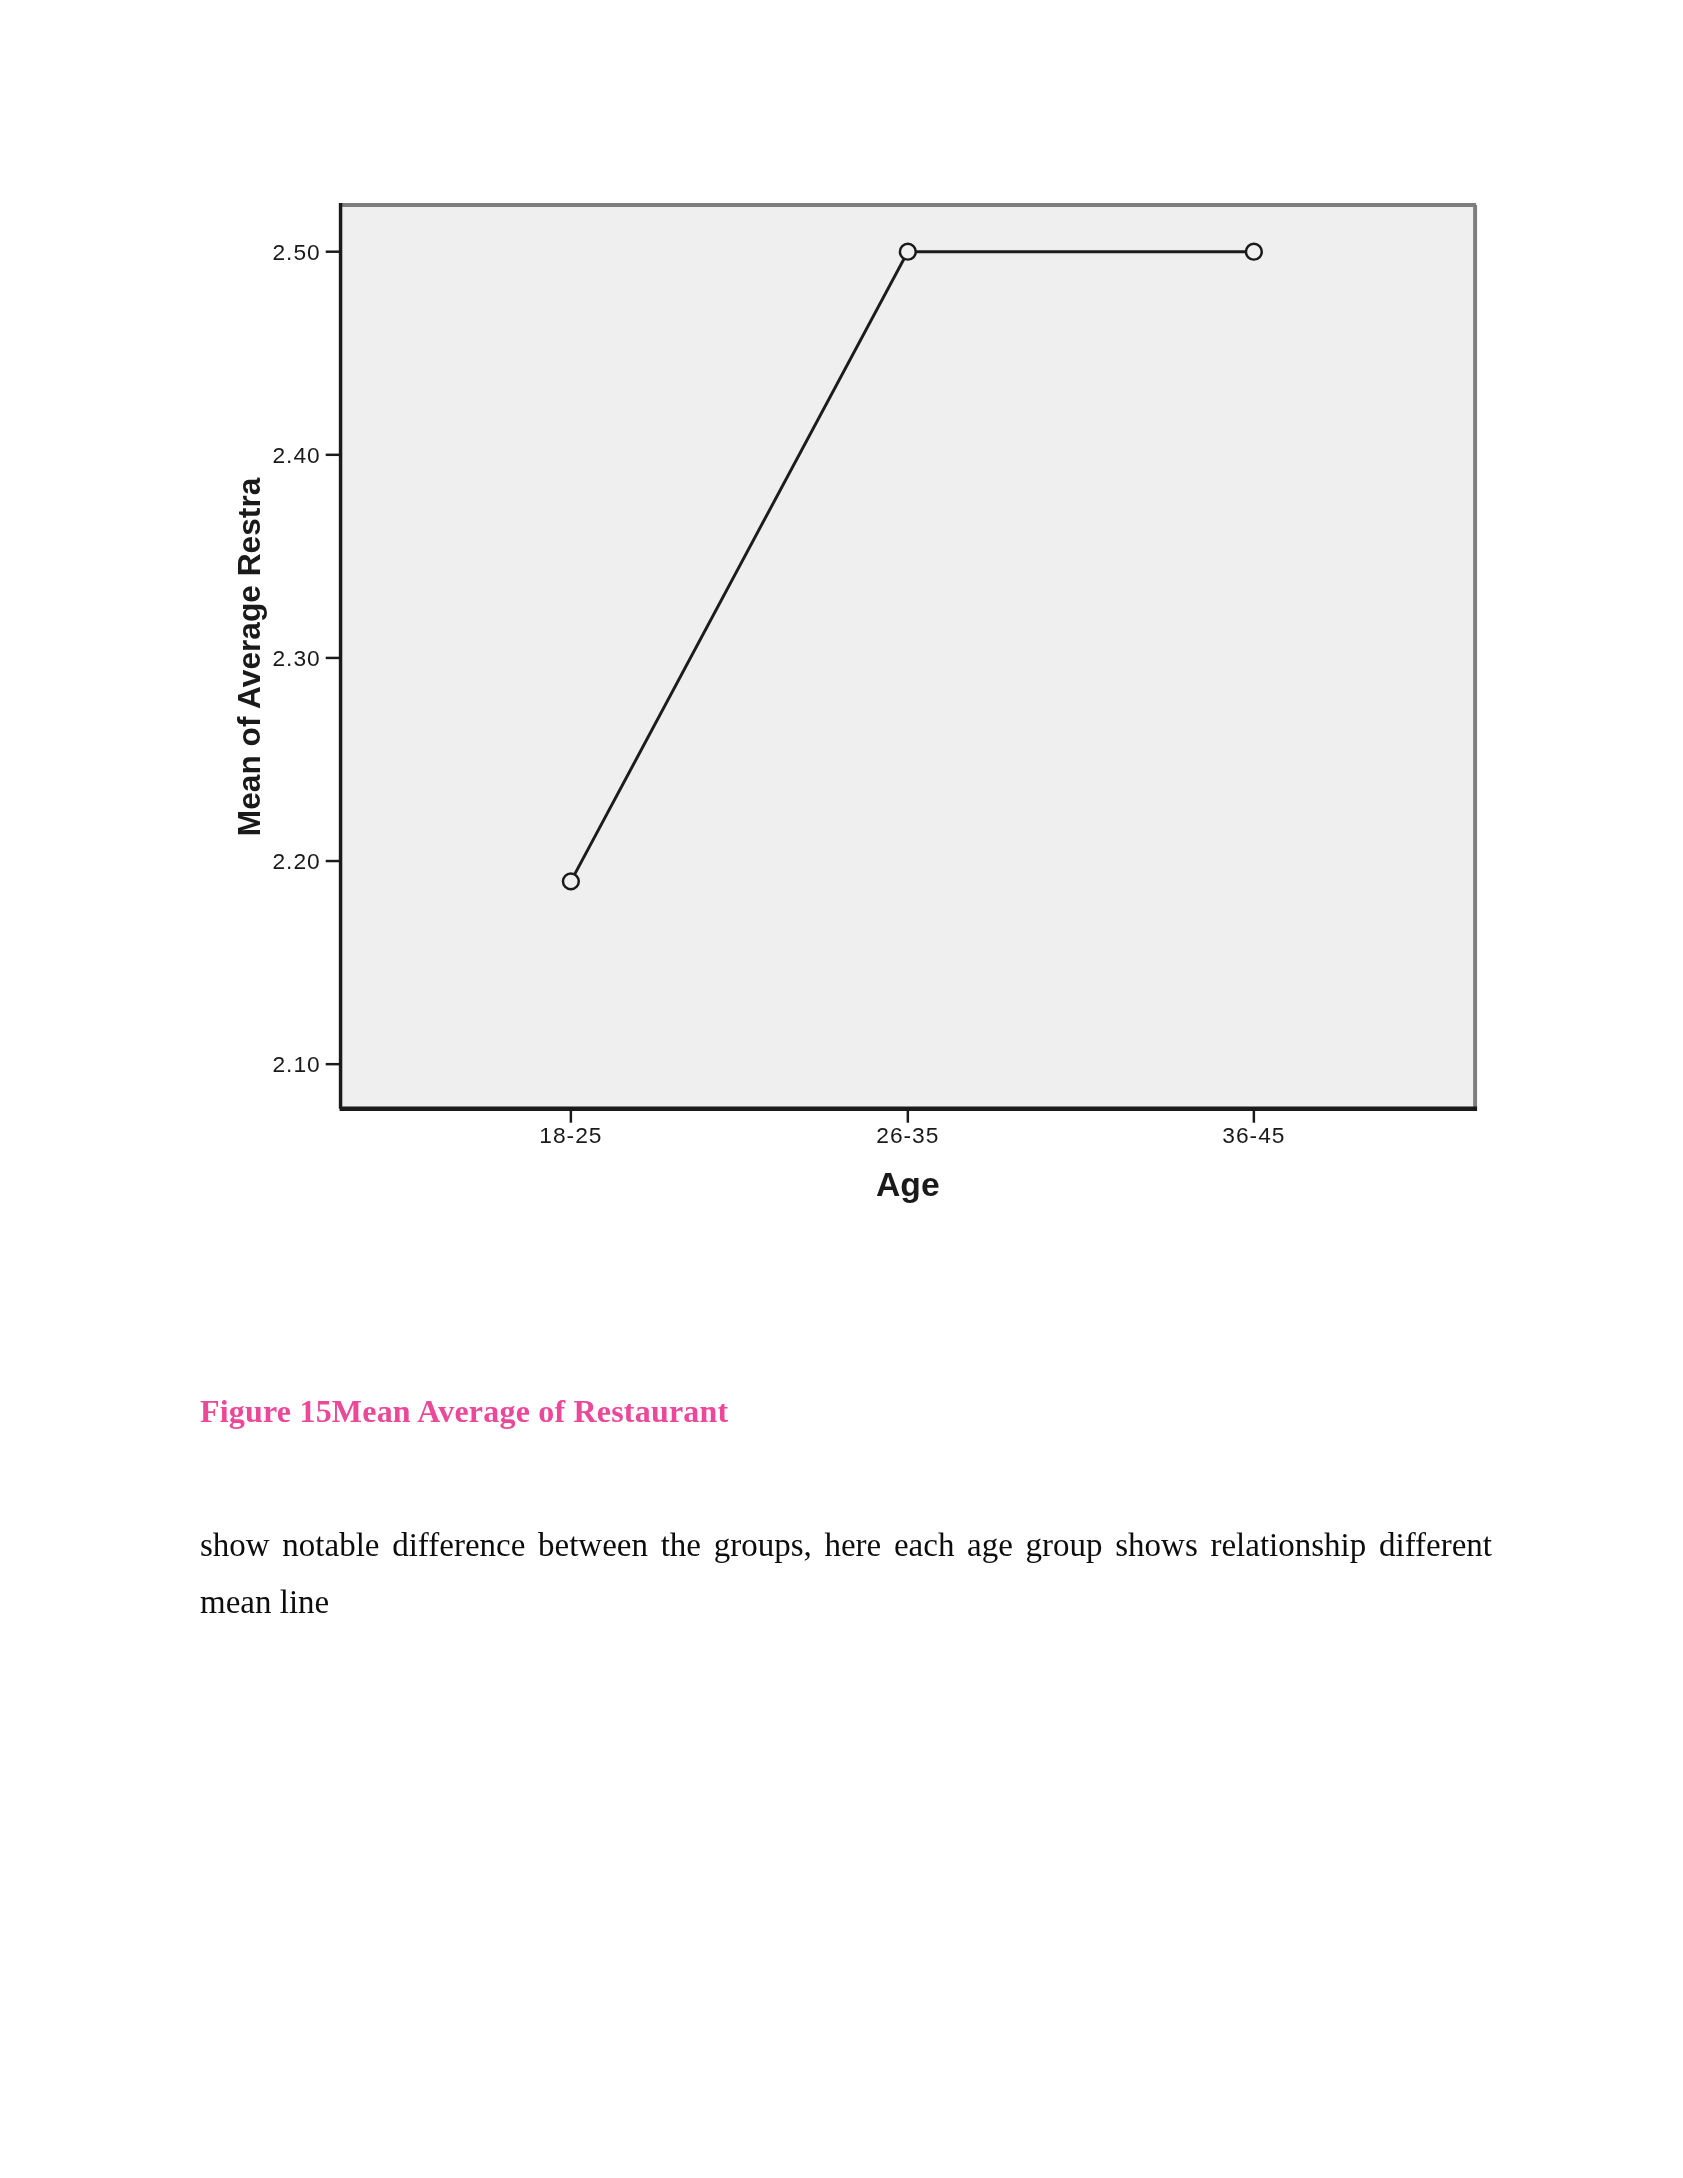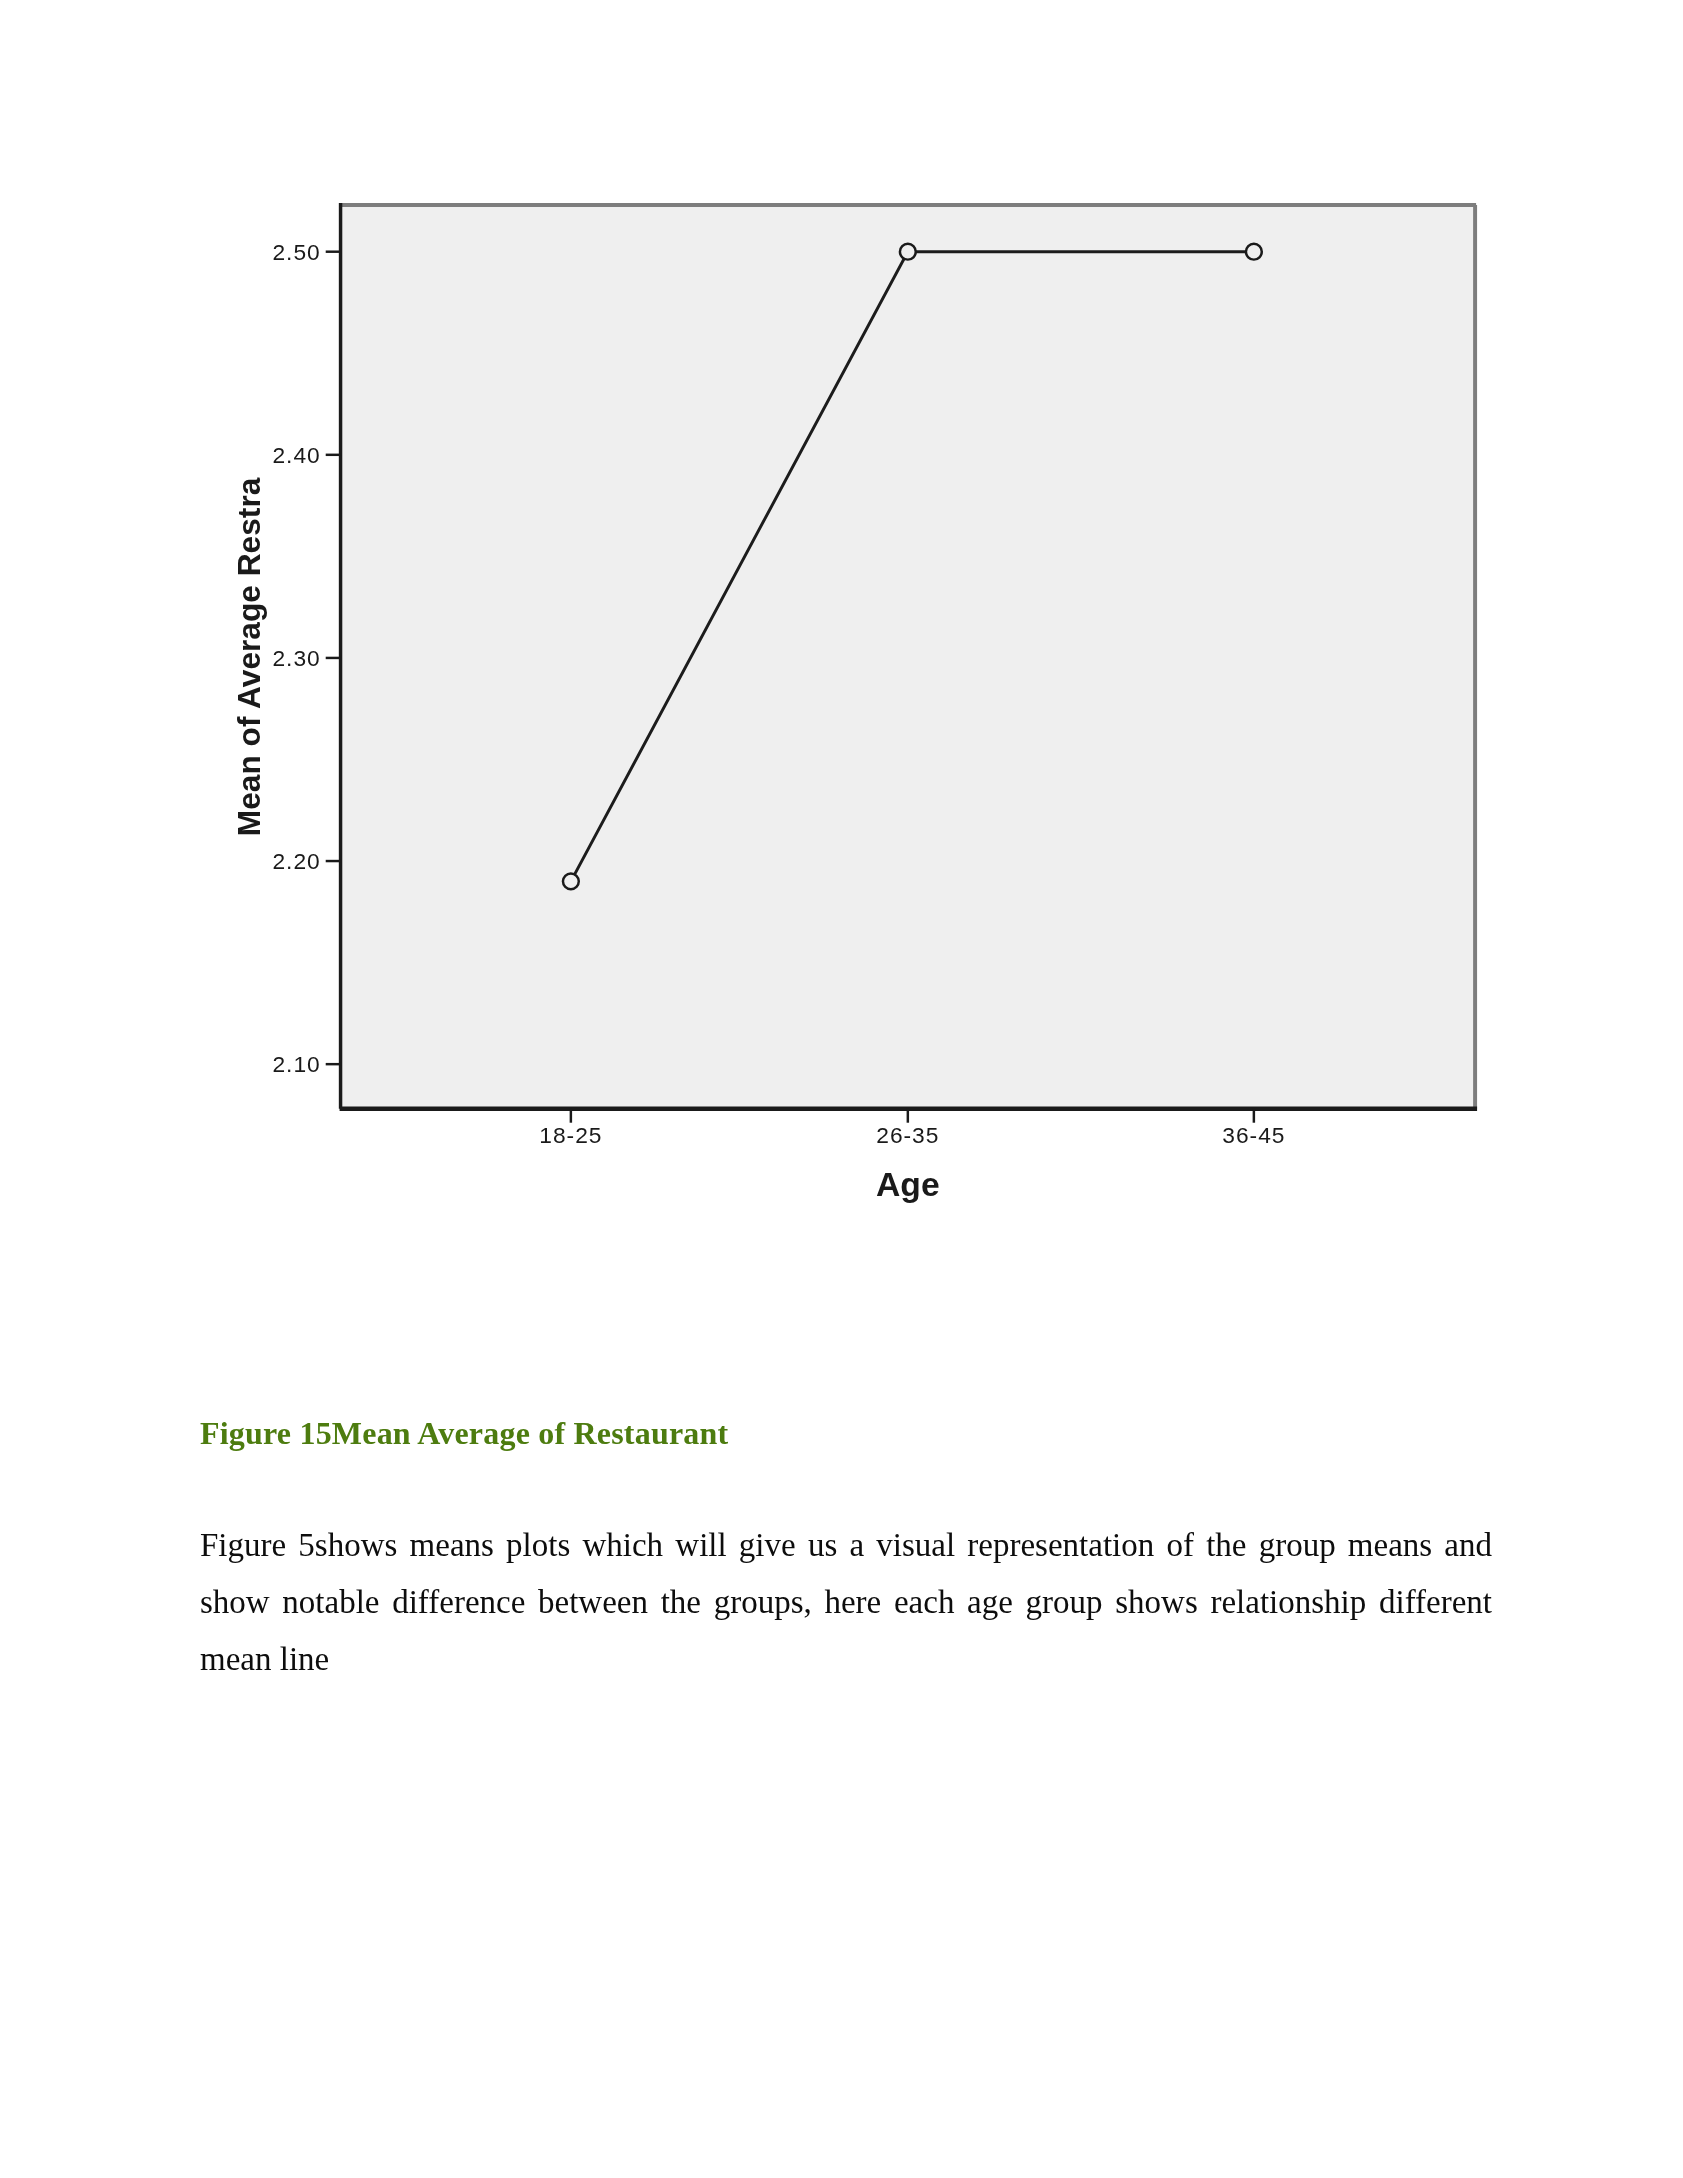--- a/index.html
+++ b/index.html
@@ -89,22 +89,21 @@
         <text x="1066.5300000000002" y="975" text-anchor="middle" font-family="&quot;Liberation Sans&quot;, sans-serif" font-size="23" fill="#1a1a1a" letter-spacing="1">36-45</text>
         <polyline points="376.63800000000003,710.2112359550562 717,74.18876404494407 1066.5300000000002,74.18876404494407" fill="none" stroke="#1c1c1c" stroke-width="3"></polyline>
         <circle cx="376.63800000000003" cy="710.2112359550562" r="8" fill="#efefef" stroke="#1a1a1a" stroke-width="2.5"></circle>
         <circle cx="717" cy="74.18876404494407" r="8" fill="#efefef" stroke="#1a1a1a" stroke-width="2.5"></circle>
         <circle cx="1066.5300000000002" cy="74.18876404494407" r="8" fill="#efefef" stroke="#1a1a1a" stroke-width="2.5"></circle>
         <text transform="translate(52 483.5) rotate(-90)" text-anchor="middle" dominant-baseline="central" font-family="&quot;Liberation Sans&quot;, sans-serif" font-size="32" font-weight="bold" fill="#1a1a1a">Mean of Average Restra</text>
         <text x="717" y="1028" text-anchor="middle" font-family="&quot;Liberation Sans&quot;, sans-serif" font-size="34" font-weight="bold" fill="#1a1a1a">Age</text>
       </svg>
   </figure>
 
-  <div class="caption" style="color: #4d7c0f; margin-top: 22px;">Figure 15Mean Average of Restaurant</div>
+  <div class="caption" style="color: #ec4899;">Figure 15Mean Average of Restaurant</div>
 
   <div class="paragraph">
-    <div class="pline">Figure 5shows means plots which will give us a visual representation of the group means and</div>
     <div class="pline">show notable difference between the groups, here each age group shows relationship different</div>
     <div class="pline last">mean line</div>
   </div>
 
 </div>
 
 
 </body></html>

